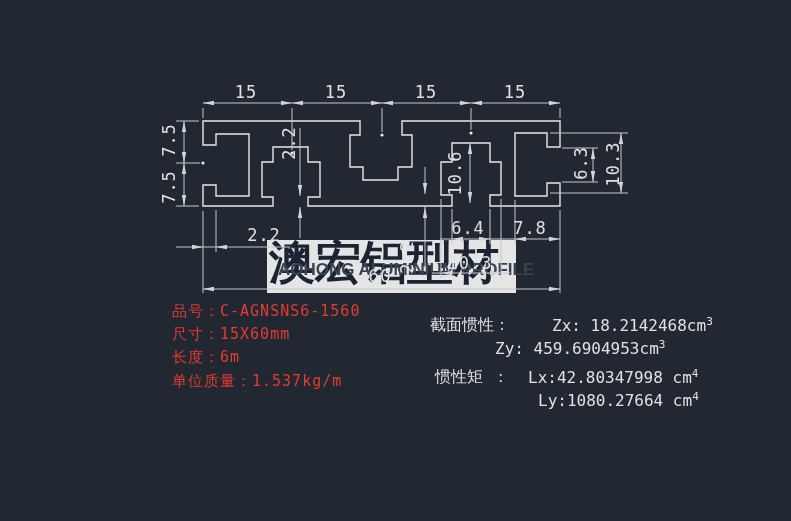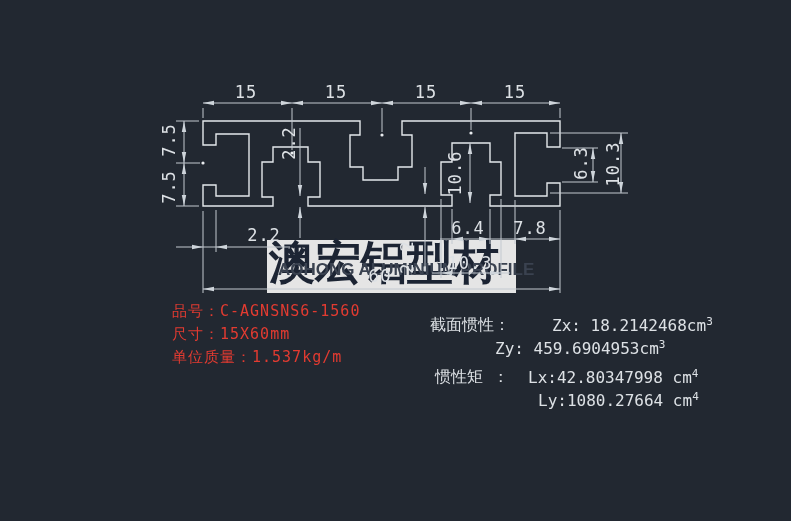--- a/index.html
+++ b/index.html
@@ -147,20 +147,21 @@
       <text class="dt" x="470" y="269" text-anchor="middle">10.3</text>
       <text class="dt" x="581" y="169" text-anchor="middle" transform="rotate(-90 581 163)">6.3</text>
       <text class="dt" x="613" y="170" text-anchor="middle" transform="rotate(-90 613 164)">10.3</text>
       <text class="dt" x="380" y="282" text-anchor="middle" style="font-size:18px">60</text>
     </g>
   </svg>
 
   <div id="product">
     <div>品号：C-AGNSNS6-1560</div>
     <div>尺寸：15X60mm</div>
+    <div>长度：6m</div>
     <div>单位质量：1.537kg/m</div>
   </div>
 
   <div class="prop" style="left:430px; top:315px;">截面惯性：</div>
   <div class="prop" style="left:552px; top:315px;">
     <span>Zx: 18.2142468cm</span><sup>3</sup>
   </div>
   <div class="prop" style="left:495px; top:338px;">
     <span>Zy: 459.6904953cm</span><sup>3</sup>
   </div>

